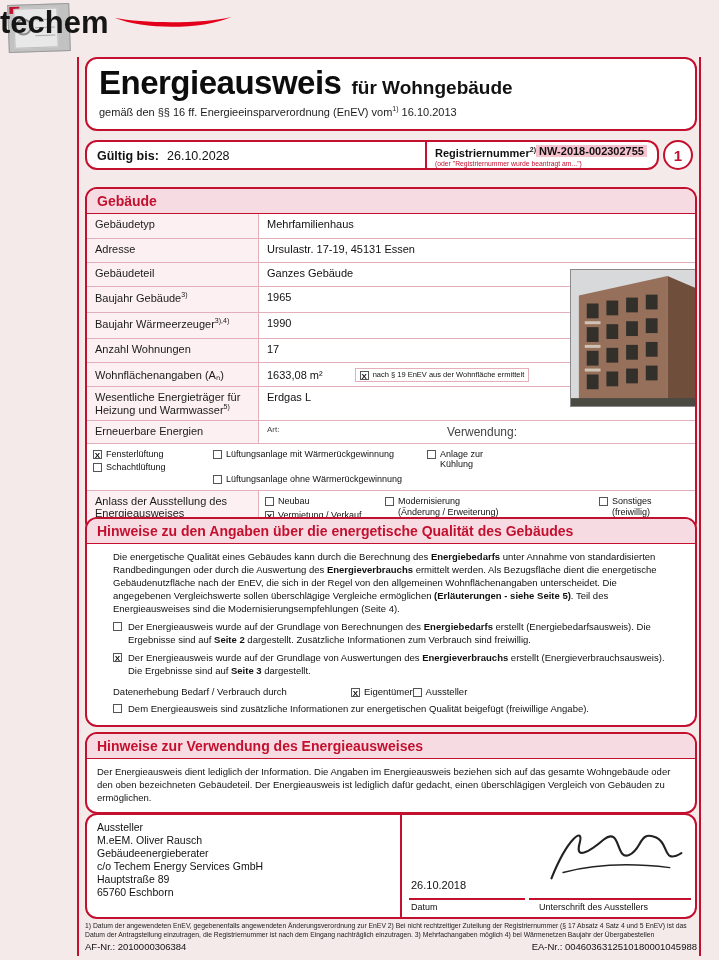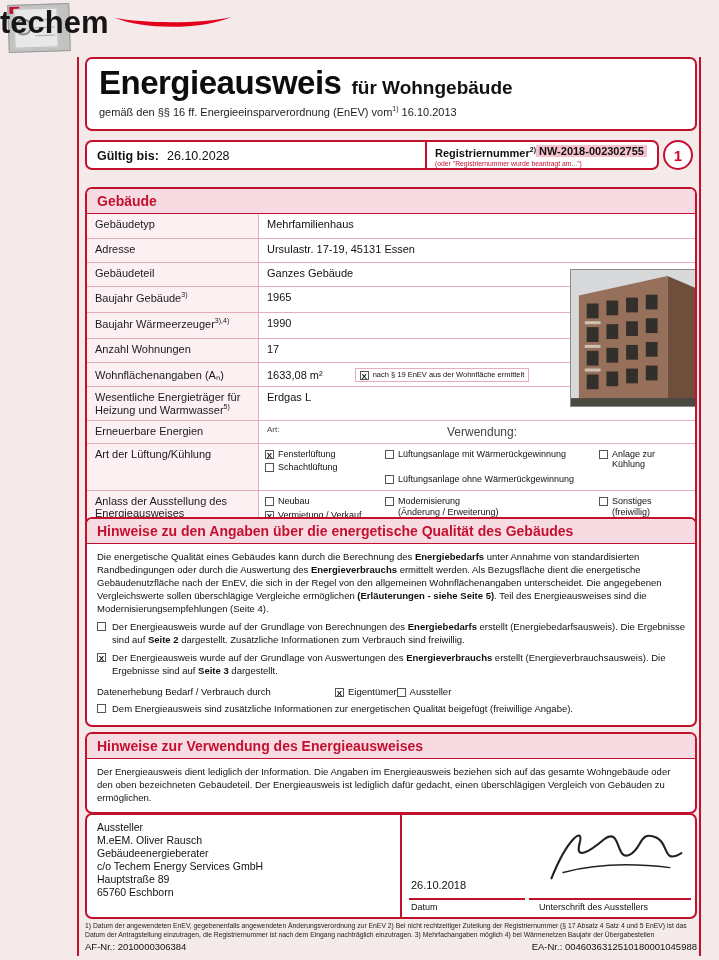--- a/index.html
+++ b/index.html
@@ -24,21 +24,21 @@
   .thumb-line{position:absolute;left:26px;right:14px;height:1px;background:#a9a9a9;}
   .thumb-seal{position:absolute;left:6px;top:13px;width:17px;height:17px;border:2px solid #8a8a8a;border-radius:50%;background:#dcdcdc;}
   .thumb-red{position:absolute;left:1px;top:1px;width:10px;height:7px;background:var(--red);}
 
   
   .logo{position:absolute;left:0;right:0;top:7px;display:flex;flex-direction:row;align-items:center;}
   .logo-text{font-size:31px;font-weight:bold;color:#161616;line-height:1;}
   .logo-swoosh{margin-top:-1px;}
 
   
-  .box{position:absolute;left:85px;width:612px;background:#fff;border:2px solid var(--red);border-radius:7px;overflow:hidden;}
+  .box{position:absolute;left:85px;width:612px;background:#fff;border:2px solid var(--red);border-radius:12px;overflow:hidden;}
 
   
   .b-title{top:57px;height:74px;padding:5px 12px;}
   .t-line{display:flex;align-items:baseline;gap:10px;}
   .t-main{font-size:33px;font-weight:bold;letter-spacing:-0.5px;color:#0d0d0d;}
   .t-sub{font-size:19px;font-weight:bold;}
   .t-law{font-size:11px;margin-top:3px;color:#1c1c1c;}
   sup{font-size:7px;}
 
   
@@ -72,21 +72,21 @@
   .ccol2{width:214px;gap:15px;}
   .ccol3{flex:1;}
   .opt{display:flex;align-items:flex-start;gap:4px;line-height:1.2;}
   .cb{width:9px;height:9px;flex:none;border:1px solid #555;background:#fff;font-size:8px;font-weight:bold;line-height:9px;text-align:center;color:#111;margin-top:1px;}
   .w58{display:inline-block;width:58px;}
   .photo{position:absolute;left:483px;top:80px;width:126px;height:138px;border:1px solid #8a8a8a;background:#d7d9da;}
   .photo svg{display:block;width:100%;height:100%;}
 
   
   .b-quality{top:517px;padding-bottom:9px;}
-  .q-body{padding:6px 10px 0;}
+  .q-body{padding:6px 26px 0;}
   .q-intro{font-size:9.5px;line-height:13px;color:#0f0f0f;}
   .hitem{display:flex;gap:6px;margin-top:6px;font-size:9.5px;line-height:12.5px;}
   .daten{display:flex;align-items:center;margin-top:9px;font-size:9.5px;}
   .daten .dlabel{width:238px;}
   .daten .opt{align-items:center;}
   .b-usage{top:732px;padding-bottom:8px;}
   .u-text{padding:6px 10px 0;font-size:9.5px;line-height:13px;}
 
   
   .b-issuer{top:813px;height:106px;}
@@ -191,21 +191,20 @@
       <div class="tval">Erdgas L</div>
     </div>
     <div class="trow" style="min-height:22px">
       <div class="tlbl"><span>Erneuerbare Energien</span></div>
       <div class="tval tval-ern">
         <span class="ern-art">Art:</span>
         <span class="ern-verw">Verwendung:</span>
       </div>
     </div>
     <div class="trow" style="min-height:32px">
-      <div class="tlbl"><span>Art der Lüftung/Kühlung</span></div>
       <div class="tval tval-cb">
         <div class="ccol ccol1">
           <div class="opt">
               <span class="cb">X</span>
               <span>Fensterlüftung</span>
             </div>
           <div class="opt">
               <span class="cb"></span>
               <span>Schachtlüftung</span>
             </div>

